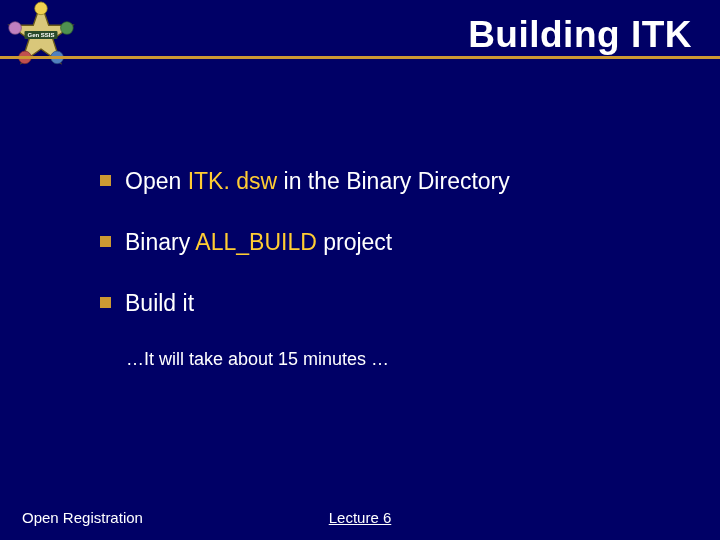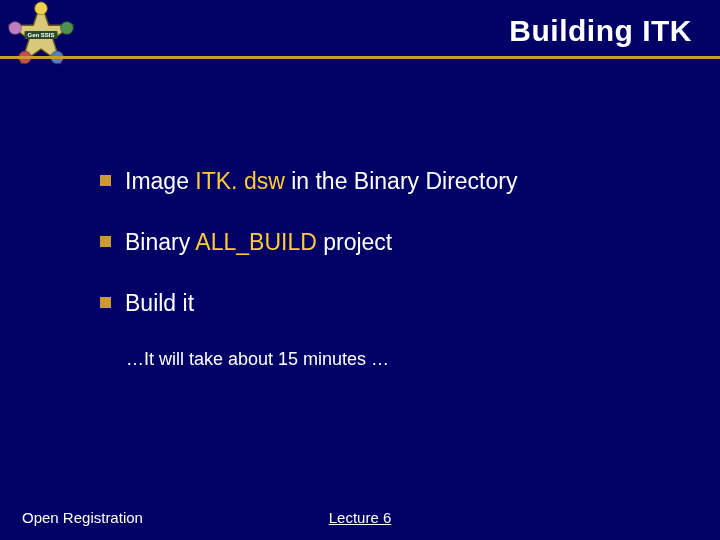--- a/index.html
+++ b/index.html
@@ -34,21 +34,21 @@
     font-size: 6px;
     font-weight: bold;
     padding: 1px 3px;
     border-radius: 1px;
   }
   .title {
     position: absolute;
     right: 28px;
     top: 14px;
     color: #fff;
-    font-size: 30px;
+    font-size: 37px;
     font-weight: bold;
     letter-spacing: 0.5px;
   }
   .rule {
     position: absolute;
     left: 0;
     right: 0;
     top: 56px;
     height: 3px;
     background: #cc9933;
@@ -121,21 +121,21 @@
   </div>
   <div class="title">Building ITK</div>
   <div class="rule"></div>
 </div>
 
 <div class="content">
 
   <div class="bullet-item">
     <div class="bullet-marker"></div>
     <div class="bullet-text">
-      <span>Image   </span><span class="hl">ITK. dsw</span><span>   in the Binary Directory</span>
+      <span>Open   </span><span class="hl">ITK. dsw</span><span>   in the Binary Directory</span>
     </div>
   </div>
 
   <div class="bullet-item">
     <div class="bullet-marker"></div>
     <div class="bullet-text">
       <span>Binary </span><span class="hl">ALL_BUILD</span><span> project</span>
     </div>
   </div>
 

